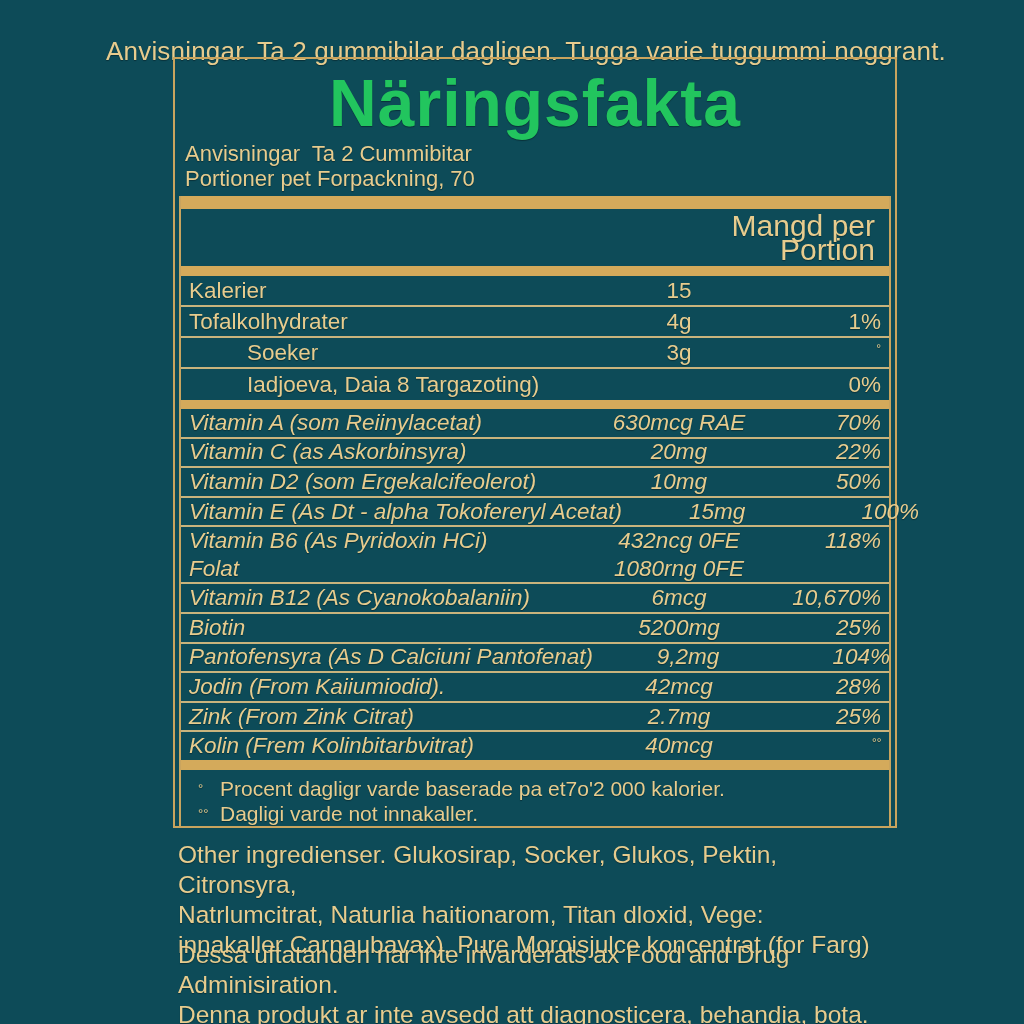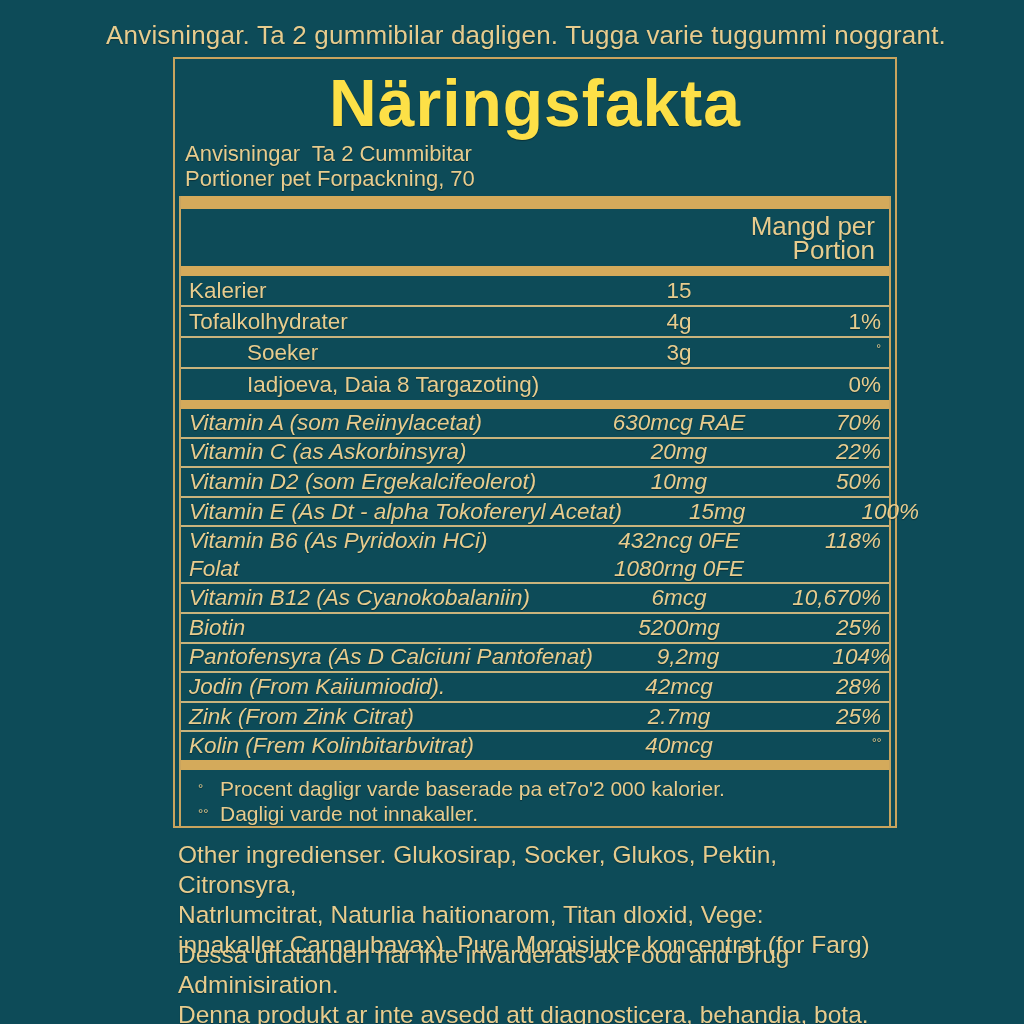--- a/index.html
+++ b/index.html
@@ -1,34 +1,34 @@
 <!DOCTYPE html>
 <html><head>
 <meta charset="utf-8">
 <style>
   html,body{margin:0;padding:0;background:#0d4b58;width:1024px;height:1024px;overflow:hidden;}
   body{font-family:"Liberation Sans", sans-serif;color:#e7cc8e;position:relative;
        text-shadow:0 1px 1px rgba(0,0,0,.35);}
-  .top-note{position:absolute;top:20px;left:0;width:1024px;text-align:center;
+  .top-note{position:absolute;top:36px;left:0;width:1024px;text-align:center;
             padding-left:28px;box-sizing:border-box;font-size:26px;letter-spacing:.2px;}
   .panel{position:absolute;left:173px;top:57px;width:724px;height:771px;
          border:2px solid #c9a45e;box-sizing:border-box;}
   .title{margin-top:6px;text-align:center;font-size:66px;font-weight:bold;
-         color:#fde047;letter-spacing:1px;}
+         color:#22c55e;letter-spacing:1px;}
   .sub{margin-left:10px;font-size:22px;line-height:25px;}
   .keep-ws{white-space:pre-wrap;}
   .table-wrap{position:absolute;left:4px;right:4px;top:137px;bottom:0;
               border-left:2px solid #c9a45e;border-right:2px solid #c9a45e;
               display:flex;flex-direction:column;box-sizing:border-box;}
   .bar{background:#d4aa5b;flex:none;}
   .bar.b1{height:13px;}
   .bar.b2{height:10px;}
   .bar.b3{height:9px;}
   .bar.b4{height:10px;}
-  .hdr{display:flex;align-items:flex-end;padding:5px 0 4px 0;font-size:26px;line-height:24px;flex:none;}
+  .hdr{display:flex;align-items:flex-end;padding:5px 0 4px 0;font-size:30px;line-height:24px;flex:none;}
   .hdr-sp{flex:1;}
   .hdr-amt{width:190px;text-align:right;padding-right:14px;box-sizing:border-box;}
   .hdr-dv{width:115px;text-align:right;padding-right:8px;box-sizing:border-box;}
   .rows-main,.rows-vit{display:flex;flex-direction:column;flex:none;}
   .rows-vit{flex:1;font-style:italic;}
   .row{display:flex;align-items:center;font-size:22.5px;box-sizing:border-box;
        border-bottom:2px solid rgba(217,189,128,.92);}
   .rows-main .row{height:31px;}
   .rows-vit .row{flex:1;}
   .row.nosep{border-bottom:none;}

